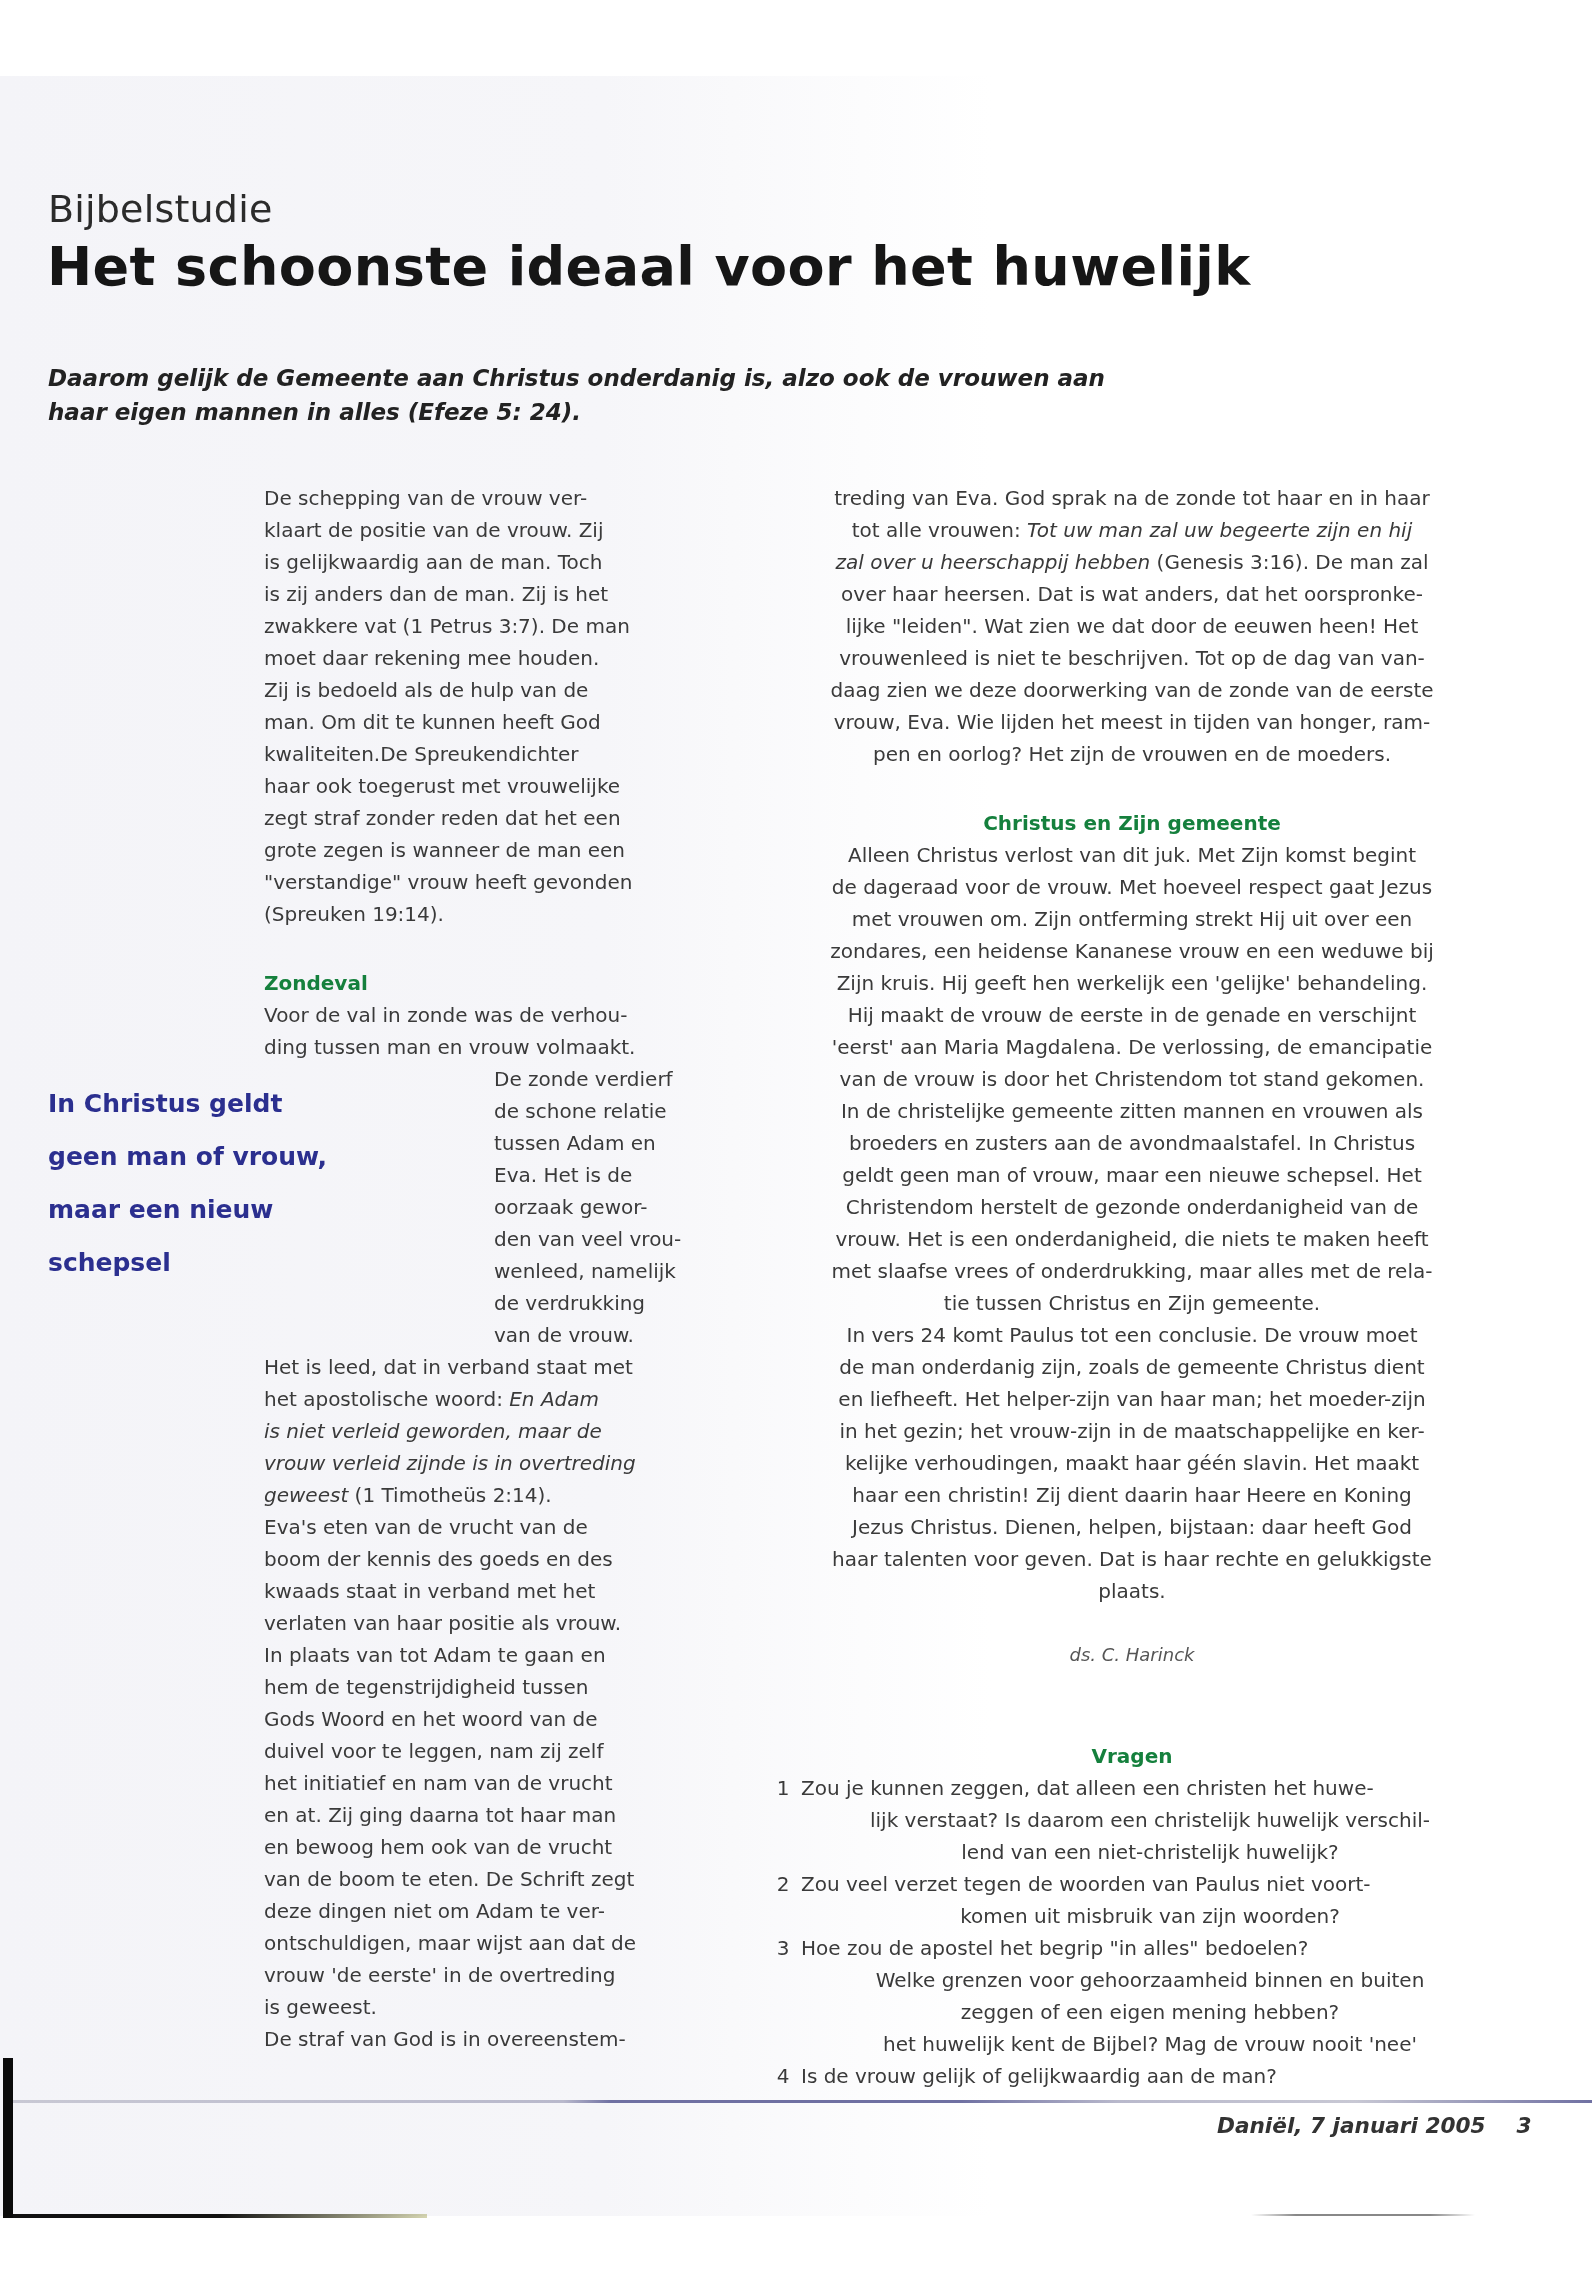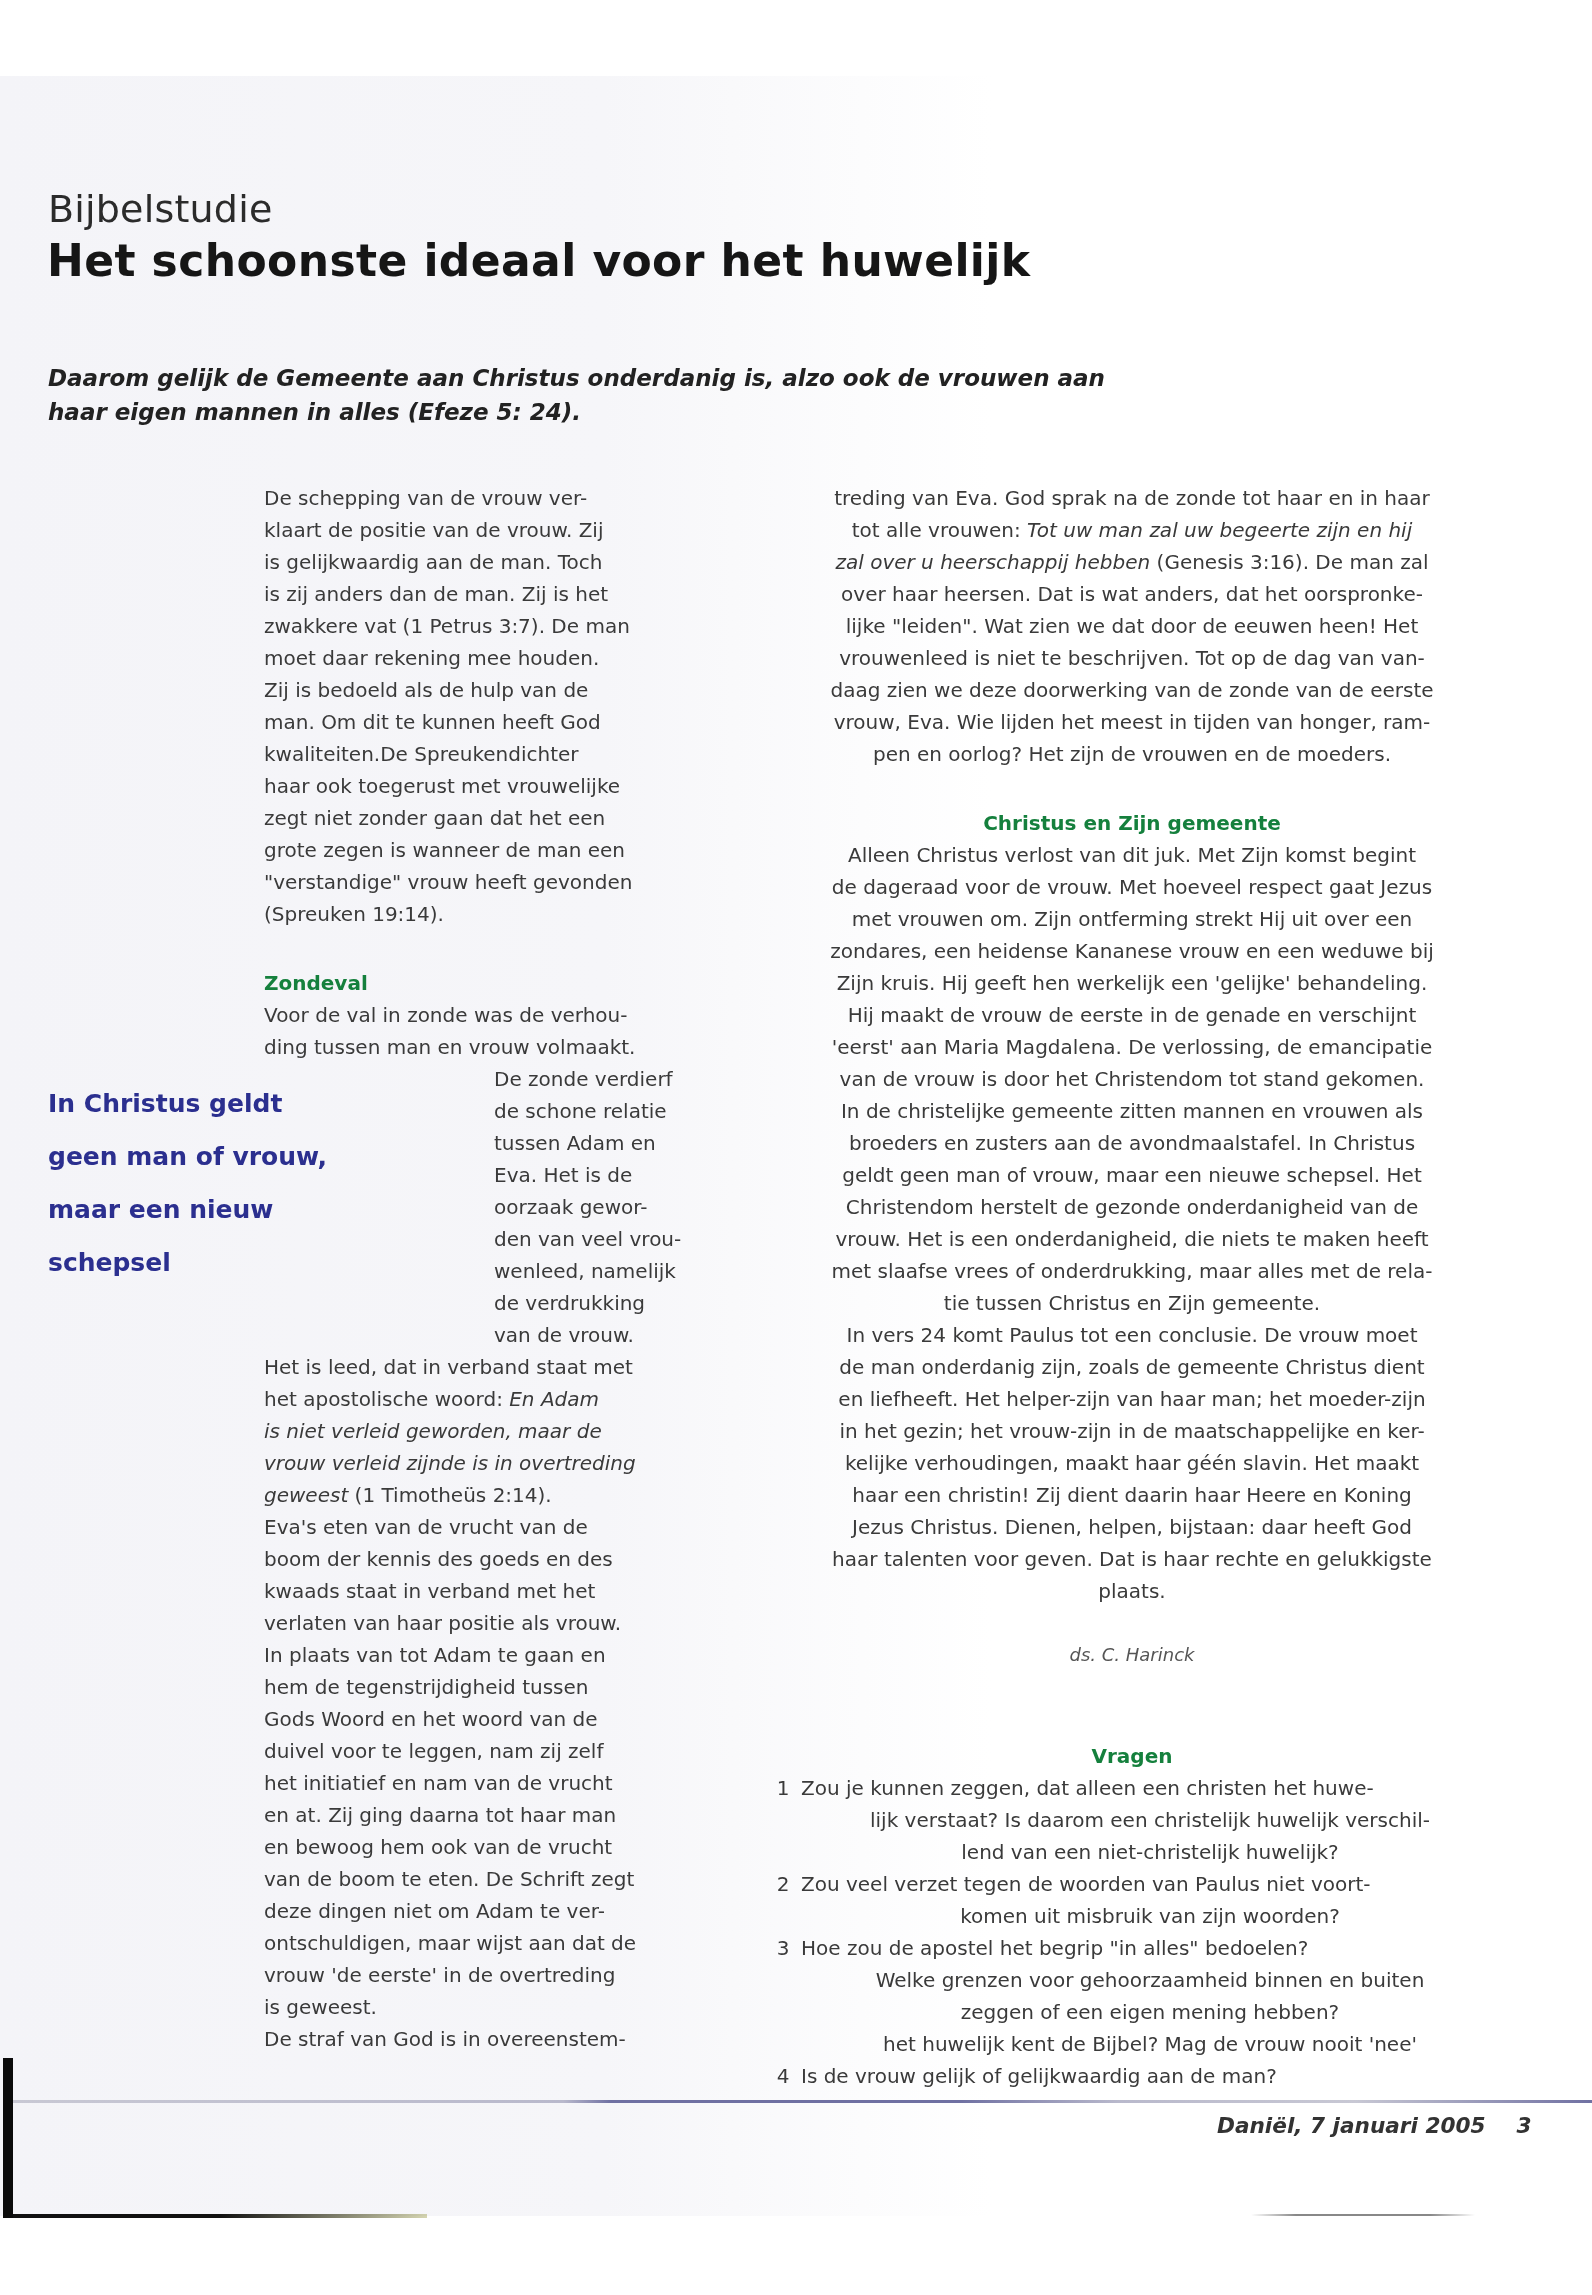--- a/index.html
+++ b/index.html
@@ -12,21 +12,21 @@
   .paper {
     position:absolute; left:0; top:76px; width:1592px; height:2140px;
     background:linear-gradient(90deg,#f4f4f8 0px,#f6f6f9 604px,#ffffff 992px,#ffffff 1592px);
   }
   .kicker {
     position:absolute; left:48px; top:166px;
     font-size:38px; color:#2b2b2b; letter-spacing:0.2px;margin-top:21px;
   }
   .title {
     position:absolute; left:47px; top:235px; margin:0;
-    font-size:44px; font-weight:bold; color:#161616; letter-spacing:0.4px;
+    font-size:54px; font-weight:bold; color:#161616; letter-spacing:0.4px;
     white-space:nowrap;
   }
   .lead {
     position:absolute; left:48px; top:361px; width:1139px;
     font-size:23px; font-weight:bold; font-style:italic; line-height:34px;
     color:#222;
   }
   .lead .ln { display:block; white-space:nowrap; }
   .col {
     position:absolute; font-size:20px; line-height:32px; color:#3a3a3a;
@@ -90,21 +90,21 @@
       <span class="ln">De schepping van de vrouw ver-</span>
       <span class="ln">klaart de positie van de vrouw. Zij</span>
       <span class="ln">is gelijkwaardig aan de man. Toch</span>
       <span class="ln">is zij anders dan de man. Zij is het</span>
       <span class="ln">zwakkere vat (1 Petrus 3:7). De man</span>
       <span class="ln">moet daar rekening mee houden.</span>
       <span class="ln">Zij is bedoeld als de hulp van de</span>
       <span class="ln">man. Om dit te kunnen heeft God</span>
       <span class="ln">kwaliteiten.De Spreukendichter</span>
       <span class="ln">haar ook toegerust met vrouwelijke</span>
-      <span class="ln">zegt niet zonder gaan dat het een</span>
+      <span class="ln">zegt straf zonder reden dat het een</span>
       <span class="ln">grote zegen is wanneer de man een</span>
       <span class="ln">"verstandige" vrouw heeft gevonden</span>
       <span class="ln">(Spreuken 19:14).</span>
     </div>
   <span class="gap-small"></span>
   <span class="gap-small"></span>
   <span class="subhead">Zondeval</span>
   <div id="left-zondeval">
       <span class="ln">Voor de val in zonde was de verhou-</span>
       <span class="ln">ding tussen man en vrouw volmaakt.</span>

